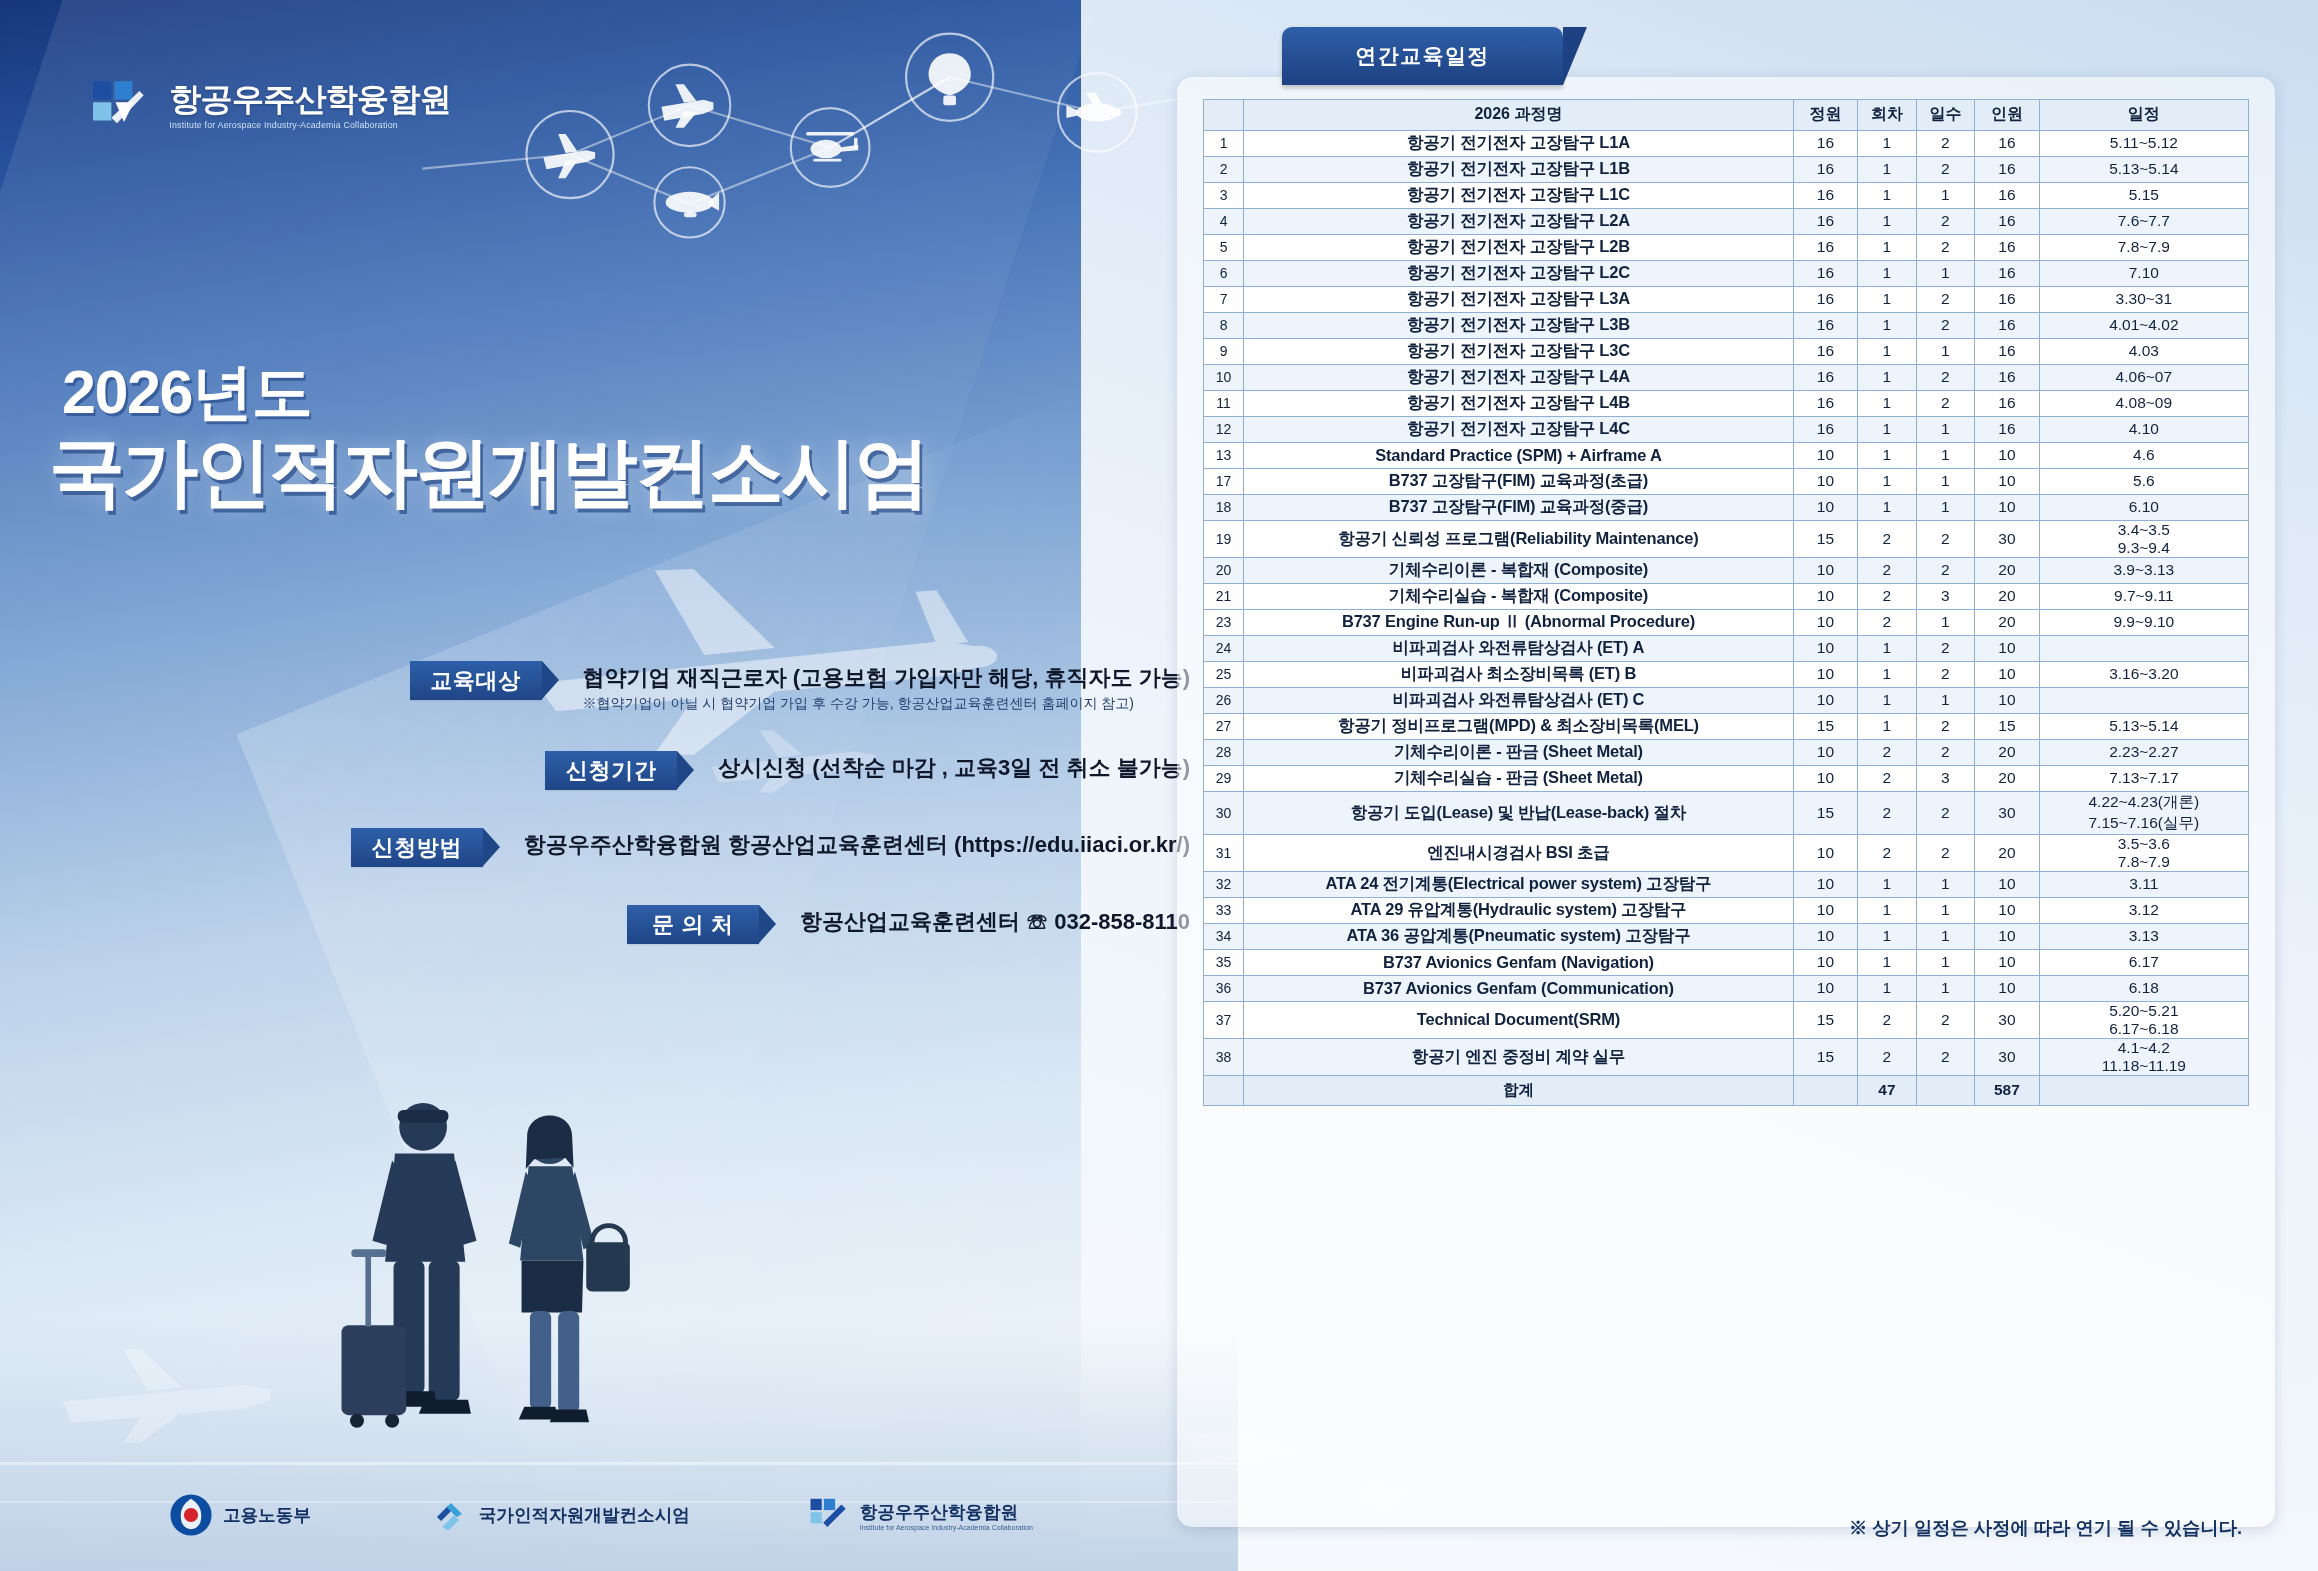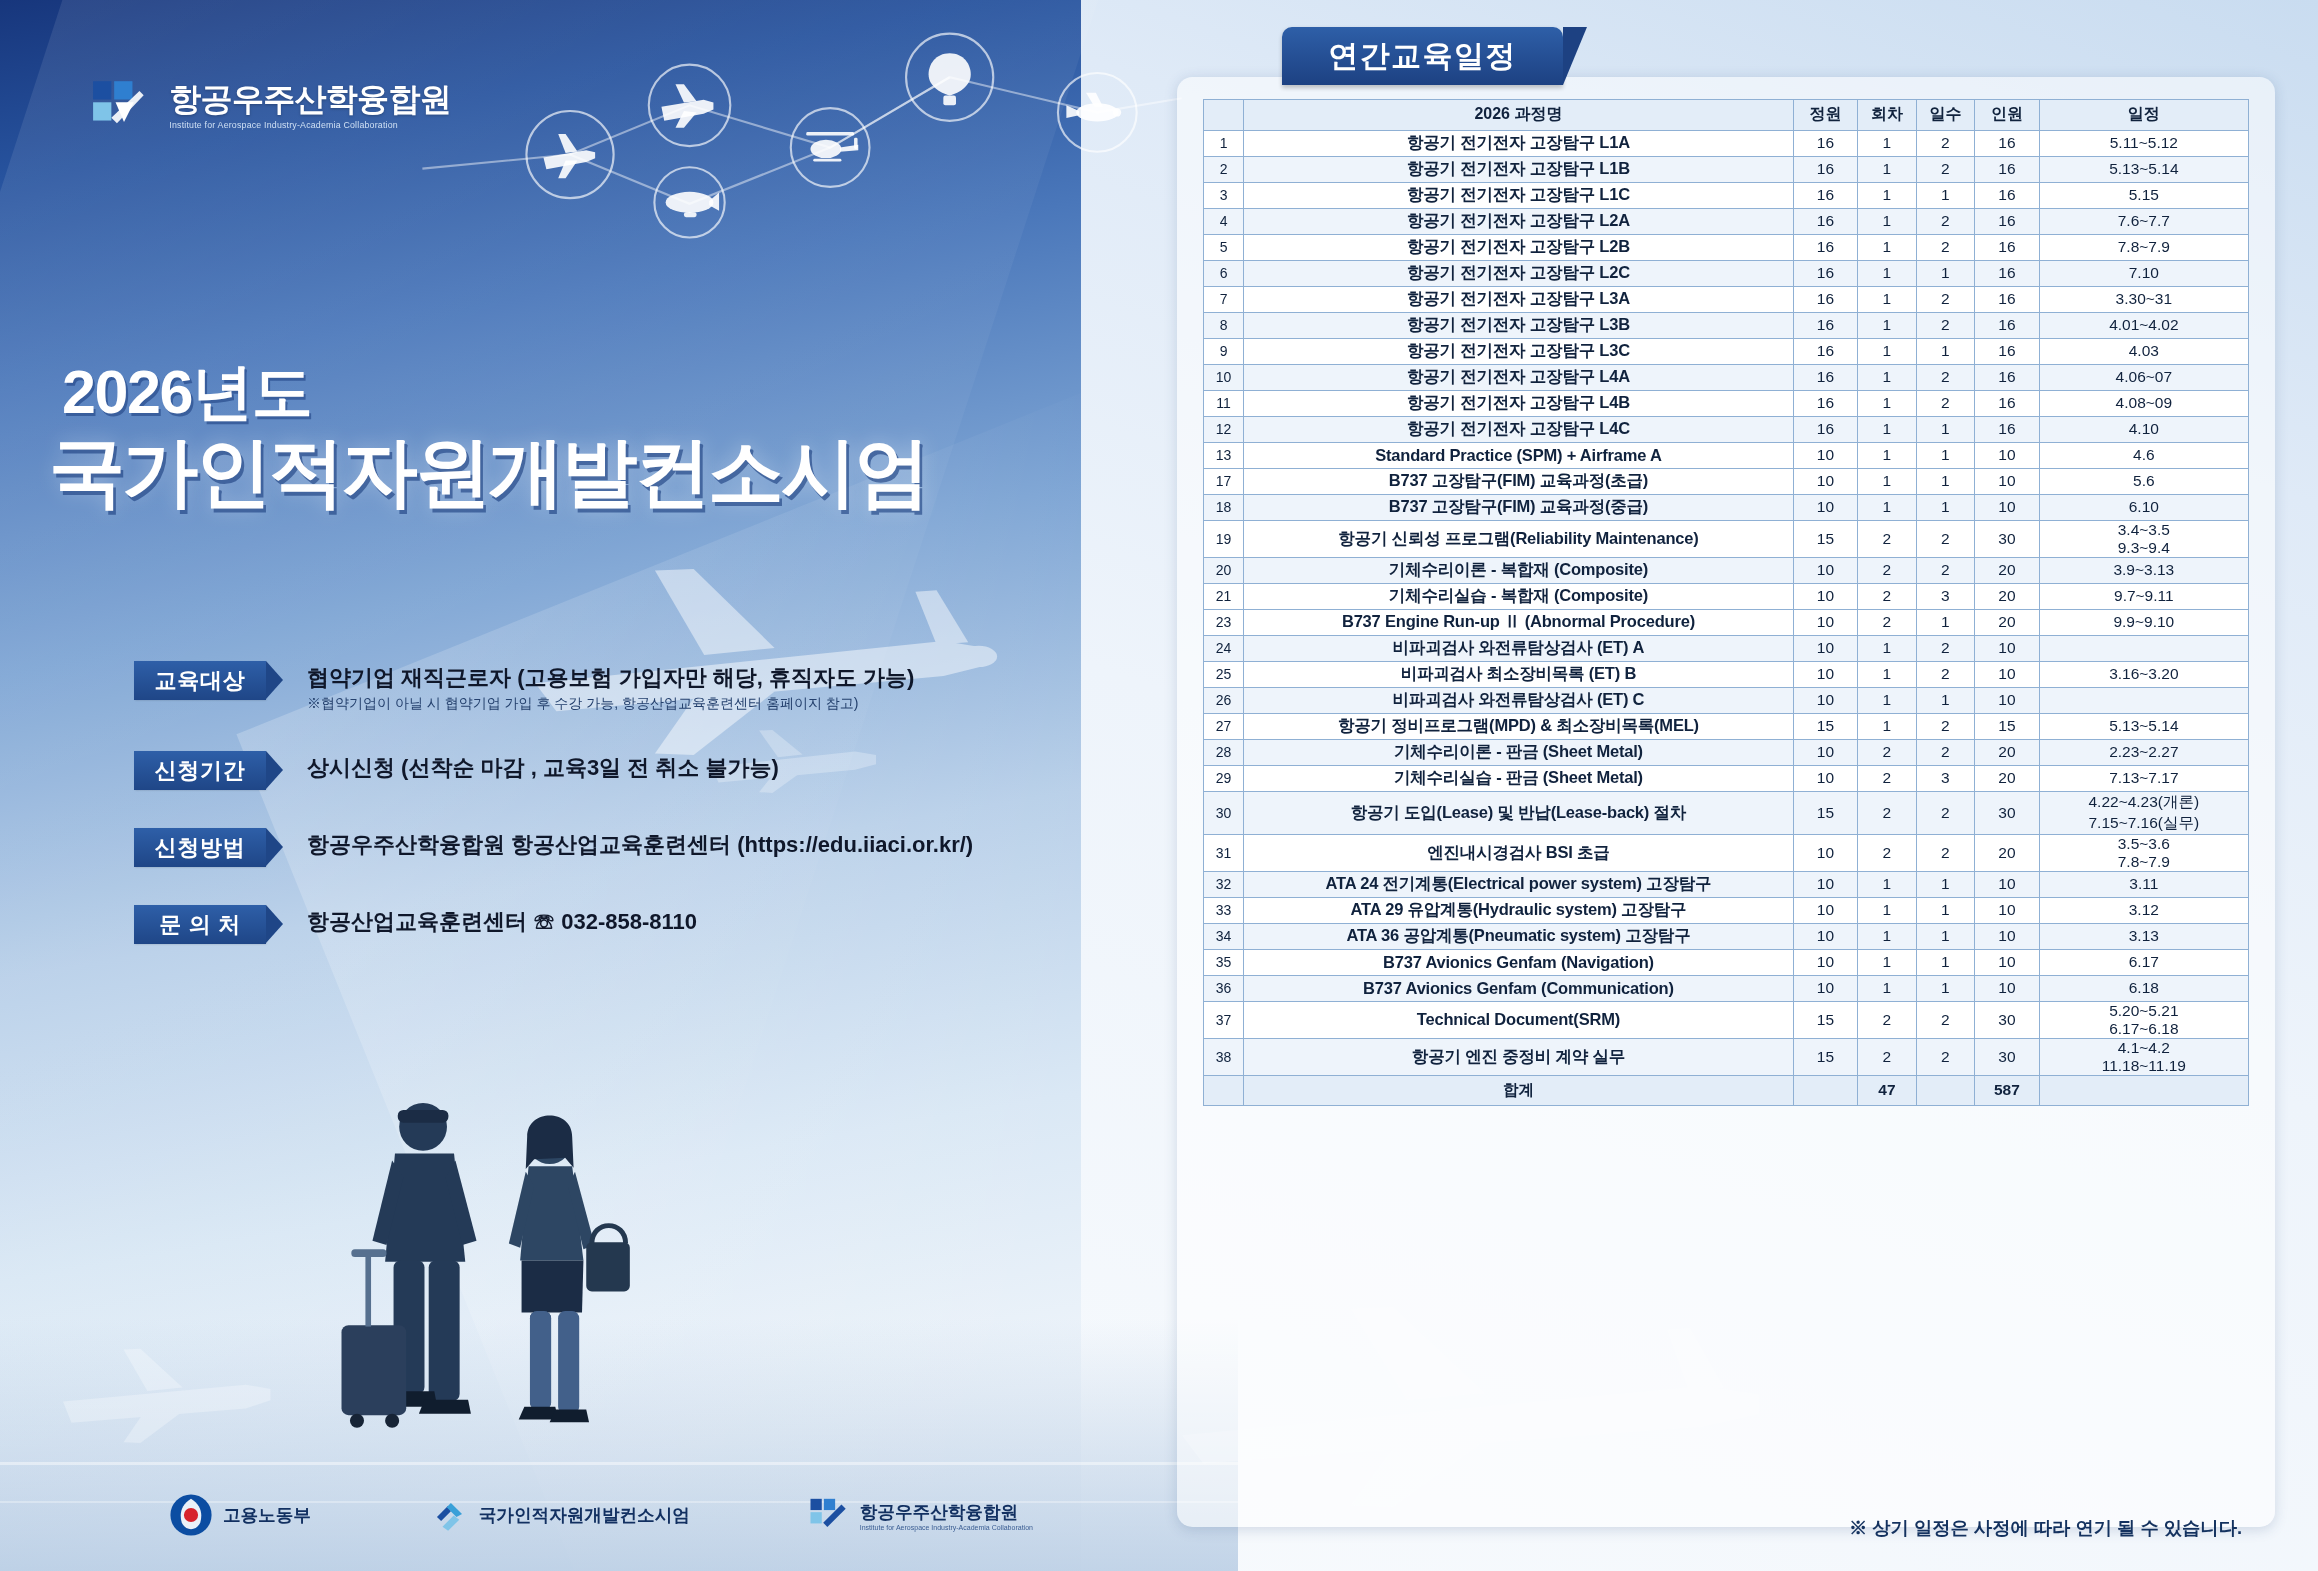--- a/index.html
+++ b/index.html
@@ -78,21 +78,21 @@
   }
   .title-main {
     position:absolute; left:49px; top:422px;
     font-size:76px; font-weight:bold; color:#ffffff; letter-spacing:-2.8px;
     text-shadow:2.8px 3.5px 0 rgba(25,60,125,.6), 0 0 19.7px rgba(255,255,255,.35);
     white-space:nowrap;
   }
 
   
   .info { position:absolute; left:134px; top:661px; width:1056px; }
-  .info-row { display:flex; align-items:flex-start; margin-bottom:38px; }
+  .info-row { display:flex; align-items:flex-start; margin-bottom:38px;justify-content:flex-end; }
   .info-label {
     position:relative; min-width:132px; height:39px;
     background:linear-gradient(180deg,#2e5fa8,#1f4687);
     color:#ffffff; font-size:22px; font-weight:bold;
     display:flex; align-items:center; justify-content:center;
     letter-spacing:0.7px;
     box-shadow:0.7px 1.4px 2.1px rgba(0,0,0,.2);
   }
   .info-label:after {
     content:""; position:absolute; right:-17px; top:0;
@@ -117,21 +117,21 @@
     position:absolute; left:1177px; top:77px; width:1098px; height:1450px;
     background:rgba(255,255,255,.55);
     border-radius:15.5px;
     box-shadow:0 2.8px 12.7px rgba(40,70,120,.18);
   }
   .panel-tab {
     position:absolute; left:1282px; top:27px; width:281px; height:58px;
     background:linear-gradient(180deg,#2e5fa8,#1d4182);
     border-radius:9.9px 9.9px 0 0;
     display:flex; align-items:center; justify-content:center;
-    color:#fff; font-size:30px; font-weight:bold; letter-spacing:1.4px;
+    color:#fff; font-size:21px; font-weight:bold; letter-spacing:1.4px;
     box-shadow:0 2.1px 4.2px rgba(0,0,0,.22);
     text-align:right;
   }
   .panel-tab:after{
     content:""; position:absolute; right:-24px; top:0; height:0; width:0;
     border-top:58px solid #1d4182; border-right:24px solid transparent;
   }
 
   table.sched {
     position:absolute; left:1203px; top:99px;

